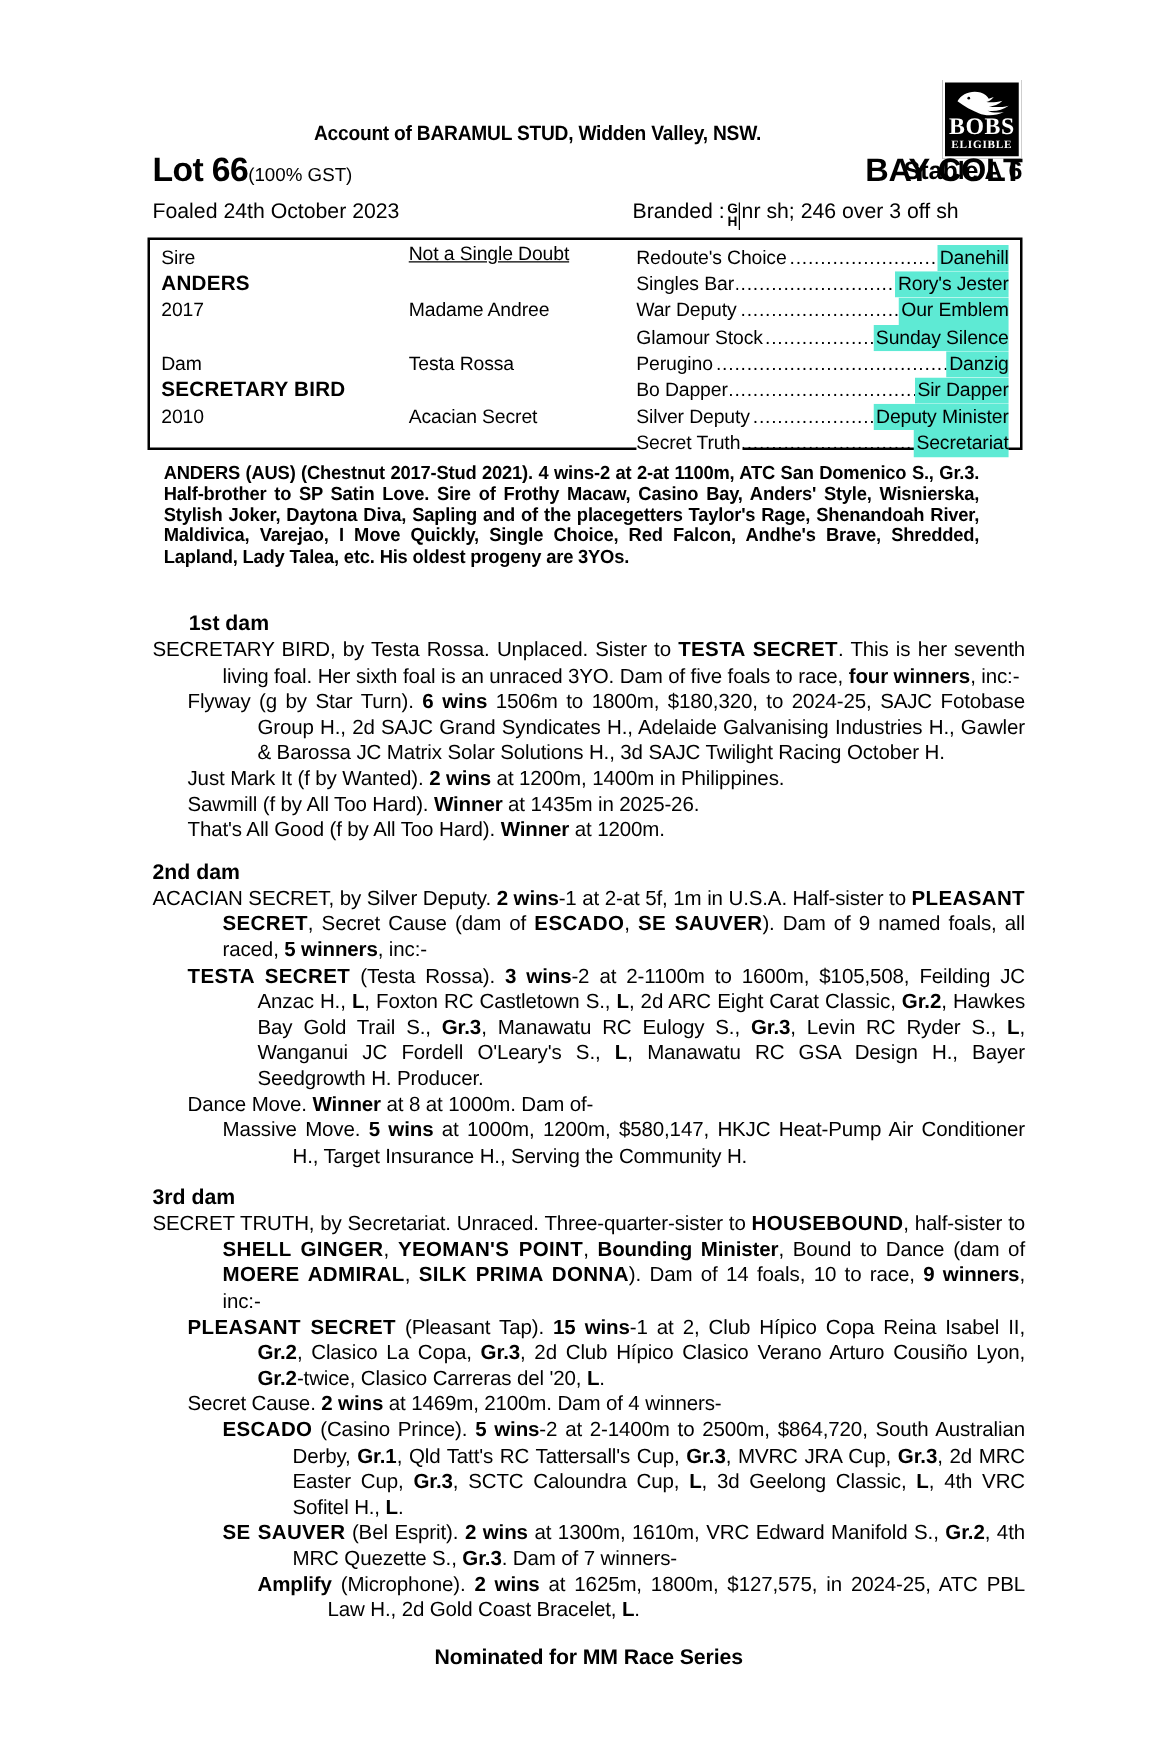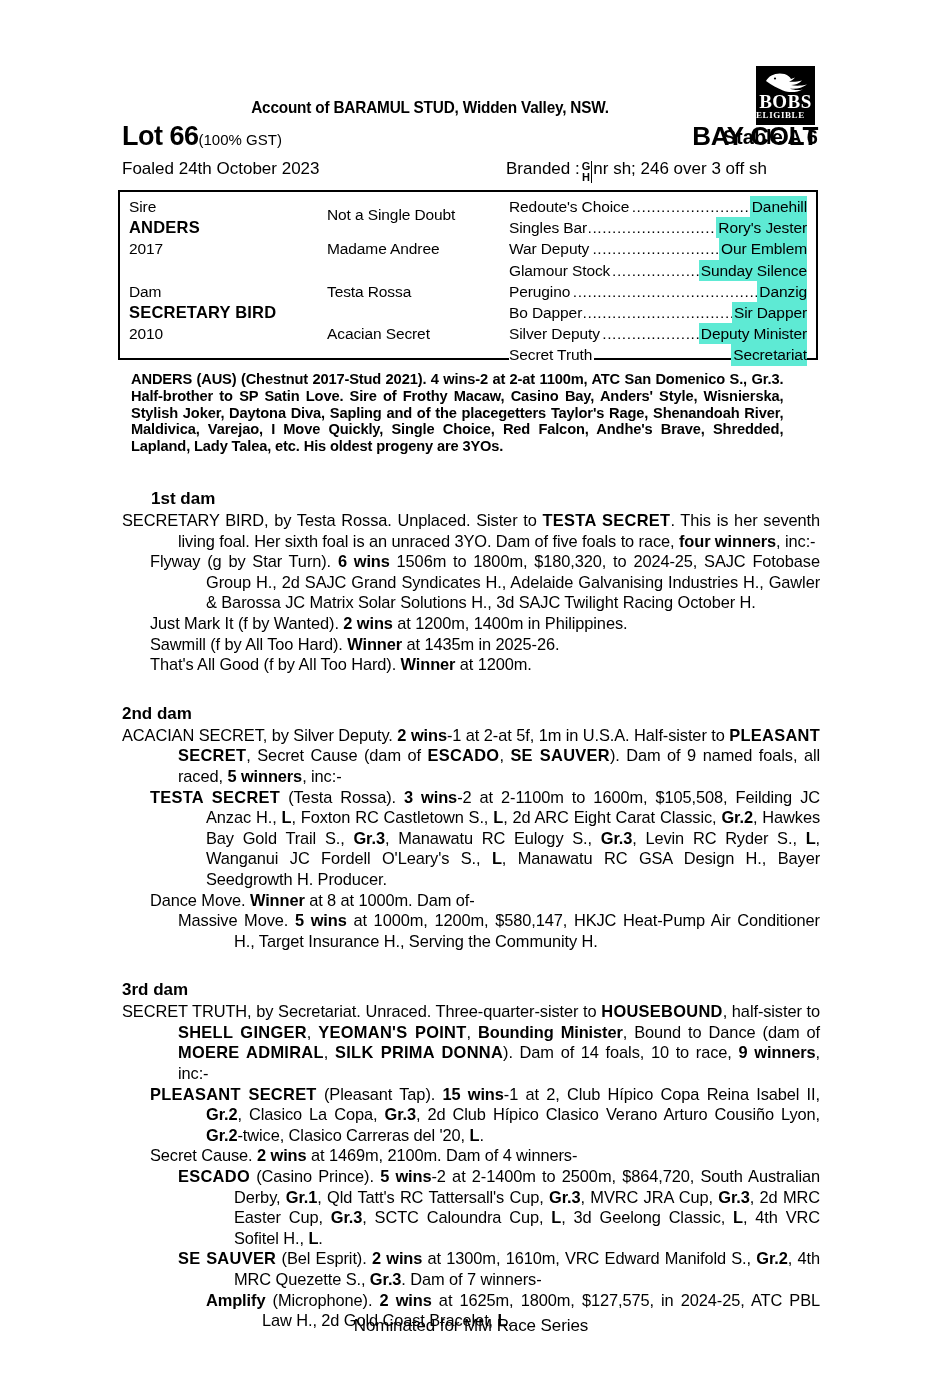--- a/index.html
+++ b/index.html
@@ -52,21 +52,21 @@
     font-weight: bold;
     font-size: 19px;
     letter-spacing: 0.5px;
     line-height: 19px;
   }
   .bobs-sub {
     position: absolute;
     left: 0;
     top: 44px;
     width: 100%;
-    text-align: left;
+    text-align: center;
     color: #ffffff;
     font-family: "Liberation Serif", serif;
     font-weight: bold;
     font-size: 9px;
     letter-spacing: 0.6px;
     line-height: 10px;
   }
 
   
   .account-line {
@@ -247,21 +247,21 @@
   .narrative {
     position: absolute;
     left: 122px;
     top: 487px;
     width: 698px;
   }
   .dam-head {
     font-weight: bold;
     font-size: 17px;
     line-height: 23px;
-    margin-top: 27px;
+    margin-top: 11px;
   }
   .dam-head.first { margin-top: 0; margin-left: 29px; }
 
   .entry {
     font-size: 16.4px;
     line-height: 20.6px;
     text-align: justify;
     letter-spacing: -0.1px;
   }
   .lv0 { margin-left: 0;   text-indent: 0;   padding-left: 56px; }
@@ -276,21 +276,21 @@
     font-weight: bold;
     letter-spacing: 0.3px;
   }
 
   .footer {
     position: absolute;
     left: 122px;
     top: 1316px;
     width: 698px;
     text-align: center;
-    font-weight: normal;
+    font-weight: bold;
     font-size: 17px;
     font-family: "Liberation Sans Narrow", "Liberation Sans", sans-serif;
     letter-spacing: -0.1px;
   }
 </style>
 </head>
 <body>
 
 <div class="page">
 
@@ -317,21 +317,21 @@
   </div>
 
   <div class="ped-table">
     <div class="ped-grid" id="ped-grid">
         <div class="ped-cell ped-c1" style="top: 4px;">Sire</div>
         <div class="ped-cell ped-c1 ped-bold" style="top: 25.2px;">ANDERS</div>
         <div class="ped-cell ped-c1" style="top: 46.4px;">2017</div>
         <div class="ped-cell ped-c1" style="top: 88.8px;">Dam</div>
         <div class="ped-cell ped-c1 ped-bold" style="top: 110px;">SECRETARY BIRD</div>
         <div class="ped-cell ped-c1" style="top: 131.2px;">2010</div>
-        <div class="ped-cell ped-c2" style="top: 12px;">Not a Single Doubt</div>
+        <div class="ped-cell ped-c2" style="top: 1px; text-decoration: underline;">Not a Single Doubt</div>
         <div class="ped-cell ped-c2" style="top: 46.4px;">Madame Andree</div>
         <div class="ped-cell ped-c2" style="top: 88.8px;">Testa Rossa</div>
         <div class="ped-cell ped-c2" style="top: 131.2px;">Acacian Secret</div>
         <div class="ped-cell ped-c3" style="top: 4px;">
           <span class="gp-line">
             <span class="gp-dots">.....................................................................</span>
             <span class="gp-l">Redoute's Choice</span>
             <span class="gp-r">Danehill</span>
           </span>
         </div>

